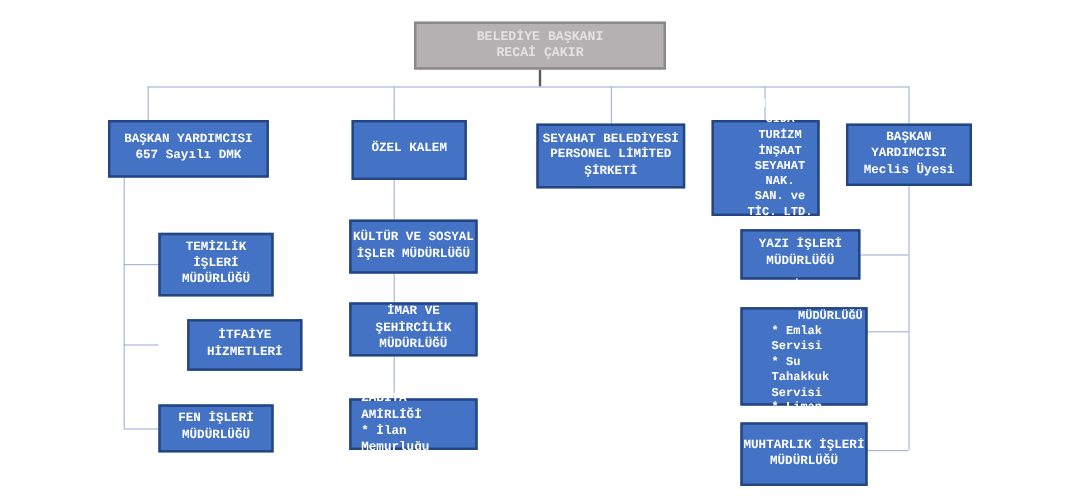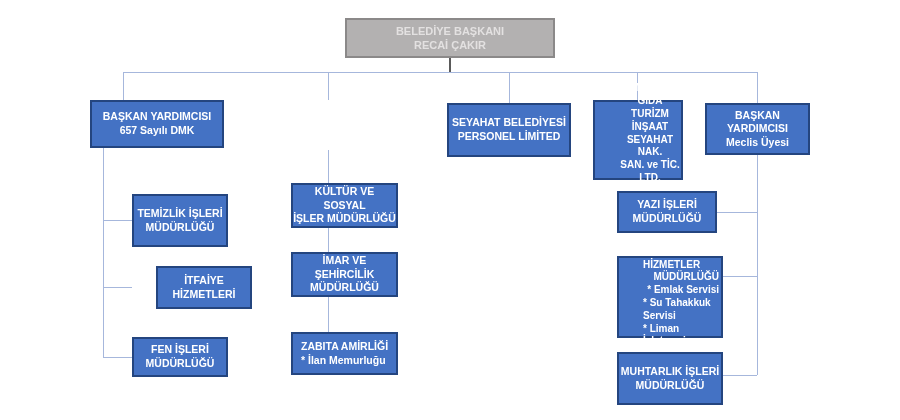--- a/index.html
+++ b/index.html
@@ -3,21 +3,21 @@
 <meta charset="utf-8">
 <style>
   :root{
     --box-fill:#4472c4; --box-border:#24457f; --box-text:#ffffff;
     --root-fill:#b3b1b1; --root-border:#8b8989; --root-text:#e3e1e1;
     --connector:#a6b7dc; --root-connector:#5a5a5a;
   }
   html,body{margin:0;padding:0;background:#ffffff;}
   #canvas{
     position:relative;width:900px;height:420px;background:#ffffff;overflow:hidden;
-    font-family:Liberation Sans, sans-serif;
+    font-family:Liberation Mono, monospace;
   }
   .box{
     position:absolute;box-sizing:border-box;display:flex;flex-direction:column;
     justify-content:center;text-align:center;
     background:var(--box-fill);border:2px solid var(--box-border);
     color:var(--box-text);font-weight:bold;font-size:10.5px;line-height:1.3;
   }
   .box .ln{display:block;}
   .root{
     background:var(--root-fill);border:2px solid var(--root-border);
@@ -92,23 +92,27 @@
 
   <div class="box root b-mayor">
       <span class="ln">BELEDİYE BAŞKANI</span>
       <span class="ln">RECAİ ÇAKIR</span>
     </div>
 
   <div class="box b-deputy1">
       <span class="ln">BAŞKAN YARDIMCISI</span>
       <span class="ln">657 Sayılı DMK</span>
     </div>
+  <div class="box b-ozel">
+      <span class="ln">ÖZEL KALEM</span>
+    </div>
   <div class="box b-personel">
       <span class="ln">SEYAHAT BELEDİYESİ</span>
       <span class="ln">PERSONEL LİMİTED</span>
+      <span class="ln">ŞİRKETİ</span>
     </div>
   <div class="box small b-amastris">
       <span class="ln">AMASTRİS GIDA</span>
       <span class="ln">TURİZM İNŞAAT</span>
       <span class="ln">SEYAHAT NAK.</span>
       <span class="ln">SAN. ve TİC. LTD.</span>
       <span class="ln">ŞTİ.</span>
     </div>
   <div class="box b-deputy2">
       <span class="ln">BAŞKAN YARDIMCISI</span>

